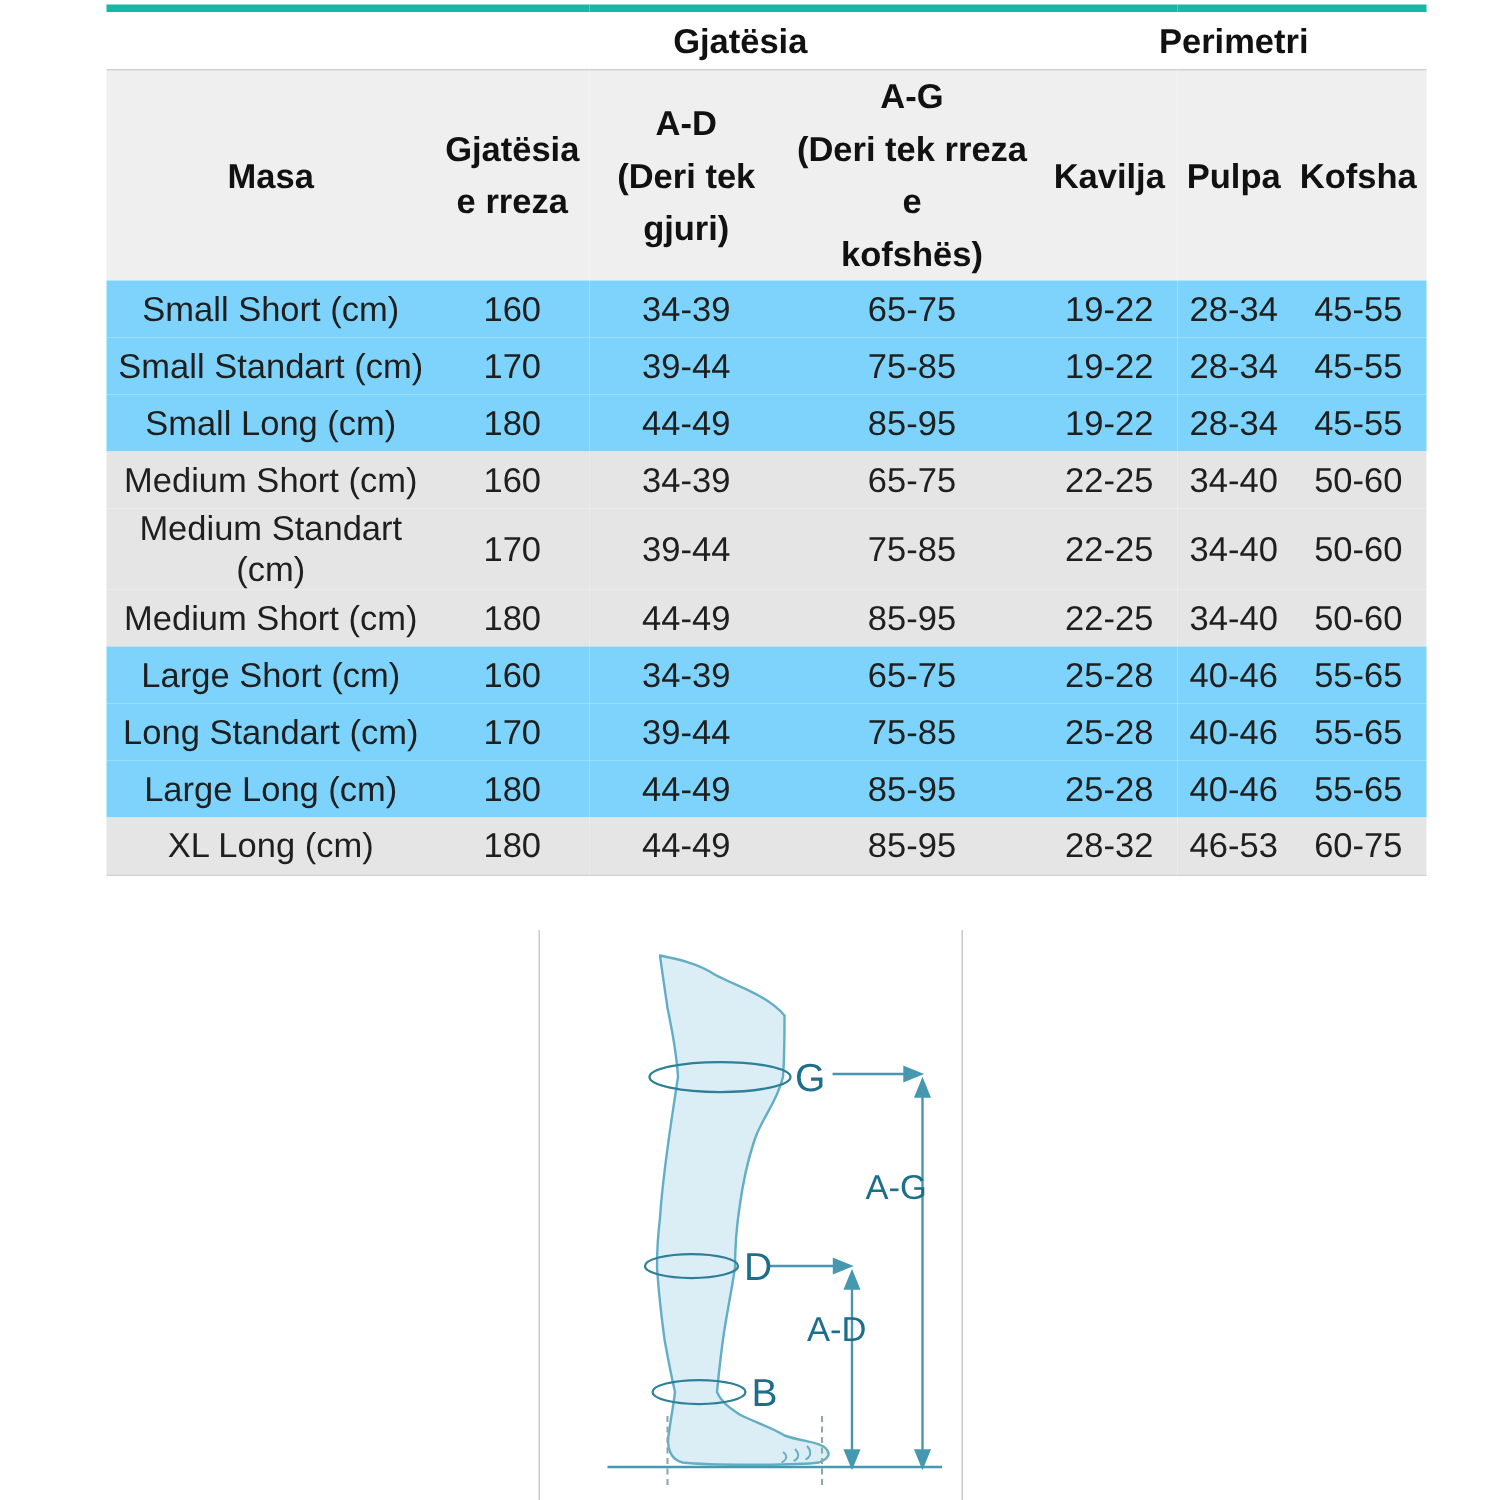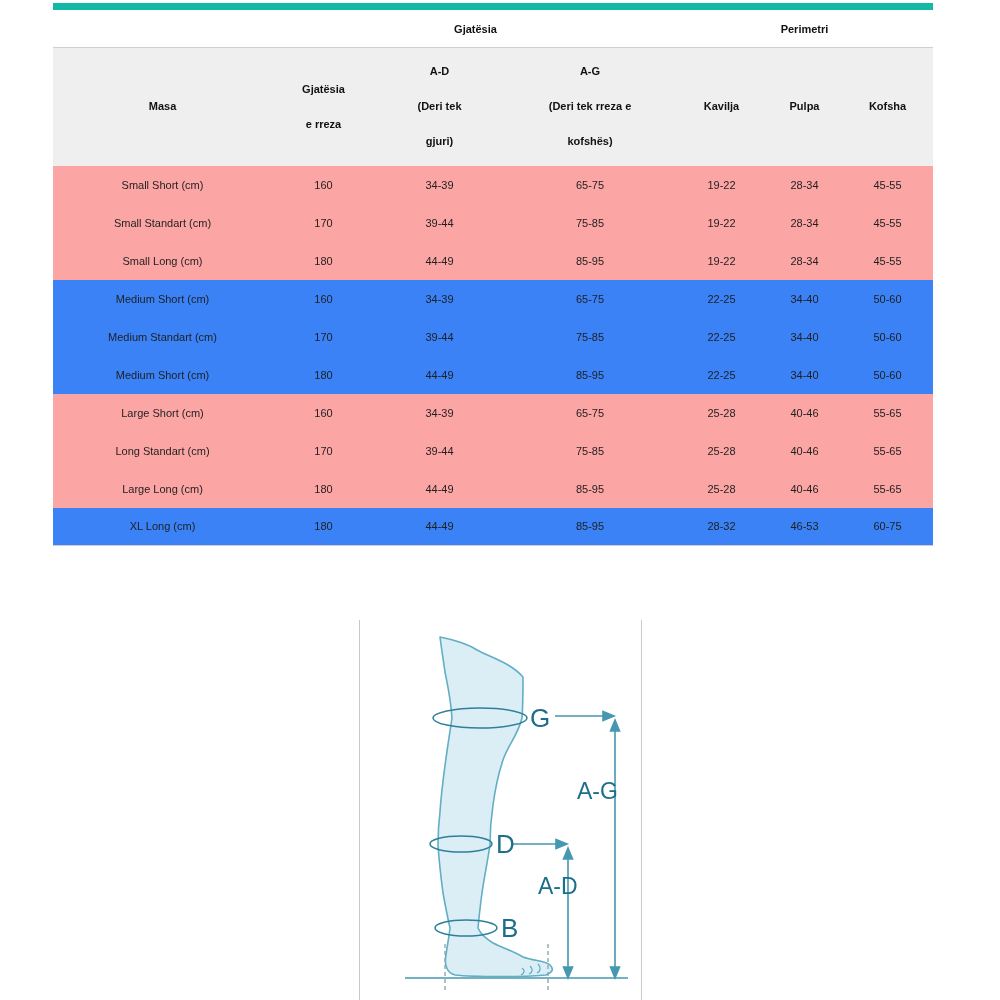--- a/index.html
+++ b/index.html
@@ -3,35 +3,35 @@
 <meta charset="utf-8">
 <style>
   html,body{margin:0;padding:0;}
   body{
     width:1000px;height:1000px;background:#ffffff;
     font-family:"Liberation Sans","DejaVu Sans",sans-serif;
     color:#1f1f1f;position:relative;overflow:hidden;
   }
   .stage{position:absolute;inset:0;}
   table.size-table{
-    position:absolute;left:53px;top:3px;width:880px;
+    position:absolute;left:71px;top:3px;width:880px;
     border-collapse:collapse;table-layout:fixed;
-    border-top:7px solid #14b8a6;border-bottom:1px solid #cfcfcf;
-    font-size:11px;
+    border-top:5px solid #14b8a6;border-bottom:1px solid #cfcfcf;
+    font-size:23px;
   }
   table.size-table th,table.size-table td{
     padding:0;text-align:center;vertical-align:middle;font-weight:normal;
   }
   tr.group-hdr{height:41px;background:#ffffff;border-bottom:1px solid #cfcfcf;}
   tr.group-hdr th{font-weight:bold;color:#111;}
   .gjatesia-shift{position:relative;left:-50px;display:inline-block;}
   tr.col-hdr{height:118px;background:#f0eff0;}
   tr.col-hdr th{font-weight:bold;color:#111;line-height:35px;}
-  tr.data-row{height:38px;background:#fca5a5;}
-  tr.data-row.band{background:#3b82f6;}
+  tr.data-row{height:38px;background:#7dd3fc;}
+  tr.data-row.band{background:#e5e5e5;}
   .diagram-box{
     position:absolute;left:359px;top:620px;width:281px;height:380px;
     border-left:1px solid #c9c9c9;border-right:1px solid #c9c9c9;
     background:#ffffff;
   }
   .diagram-box svg{display:block;}
   svg text{font-family:"Liberation Sans","DejaVu Sans",sans-serif;}
   .pt-label{font-size:26px;}
   .dim-label{font-size:23px;}
 </style>

